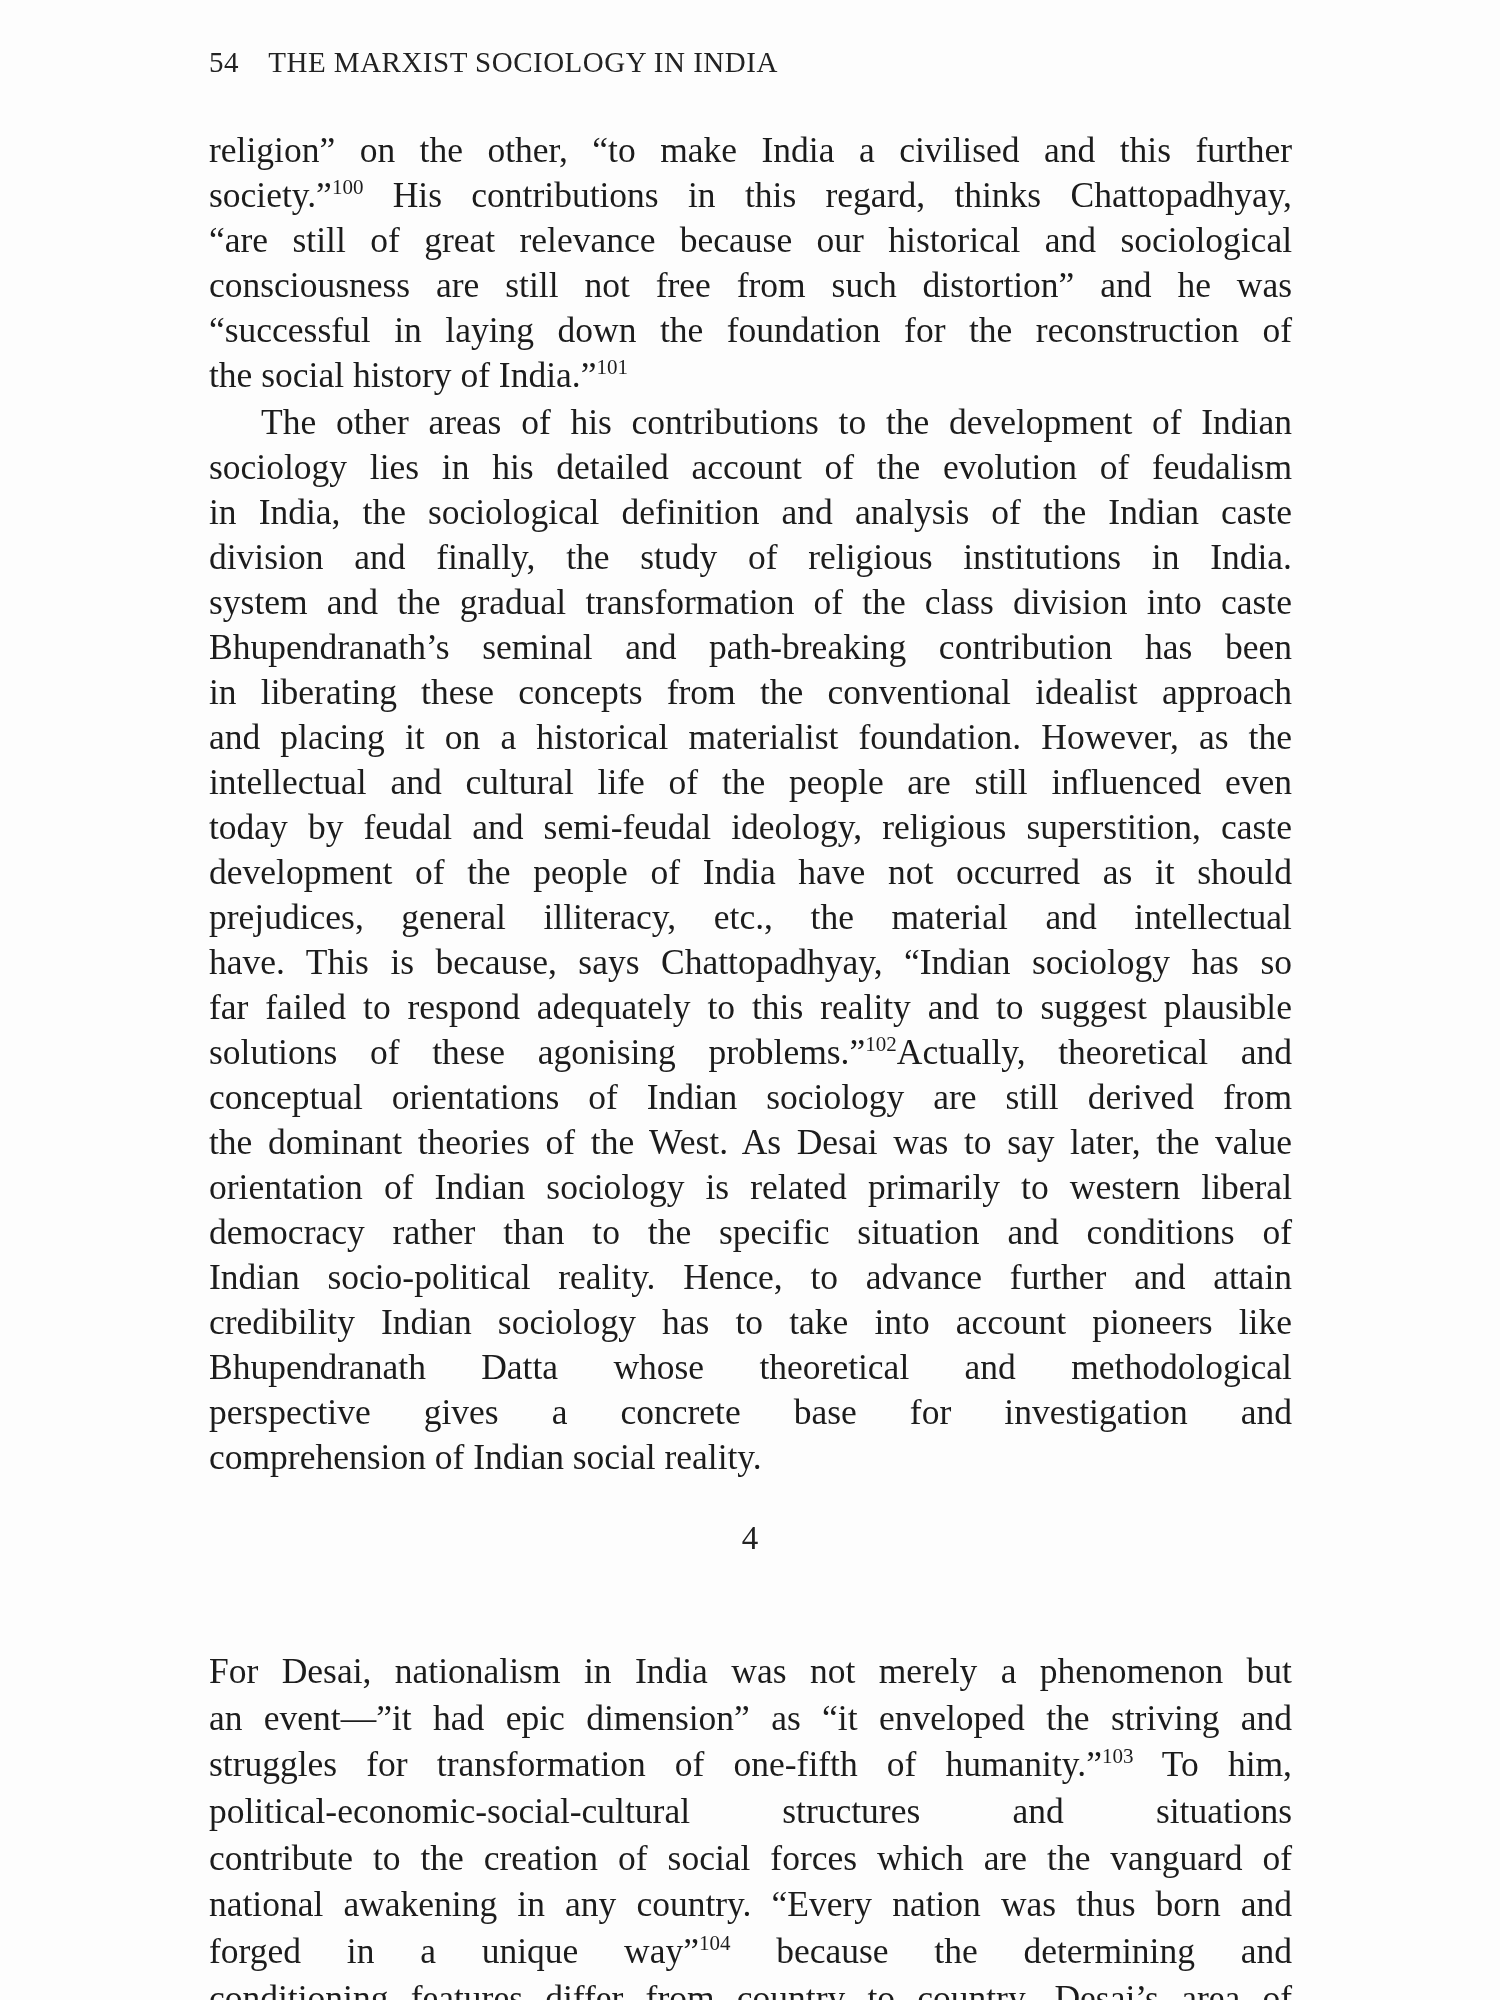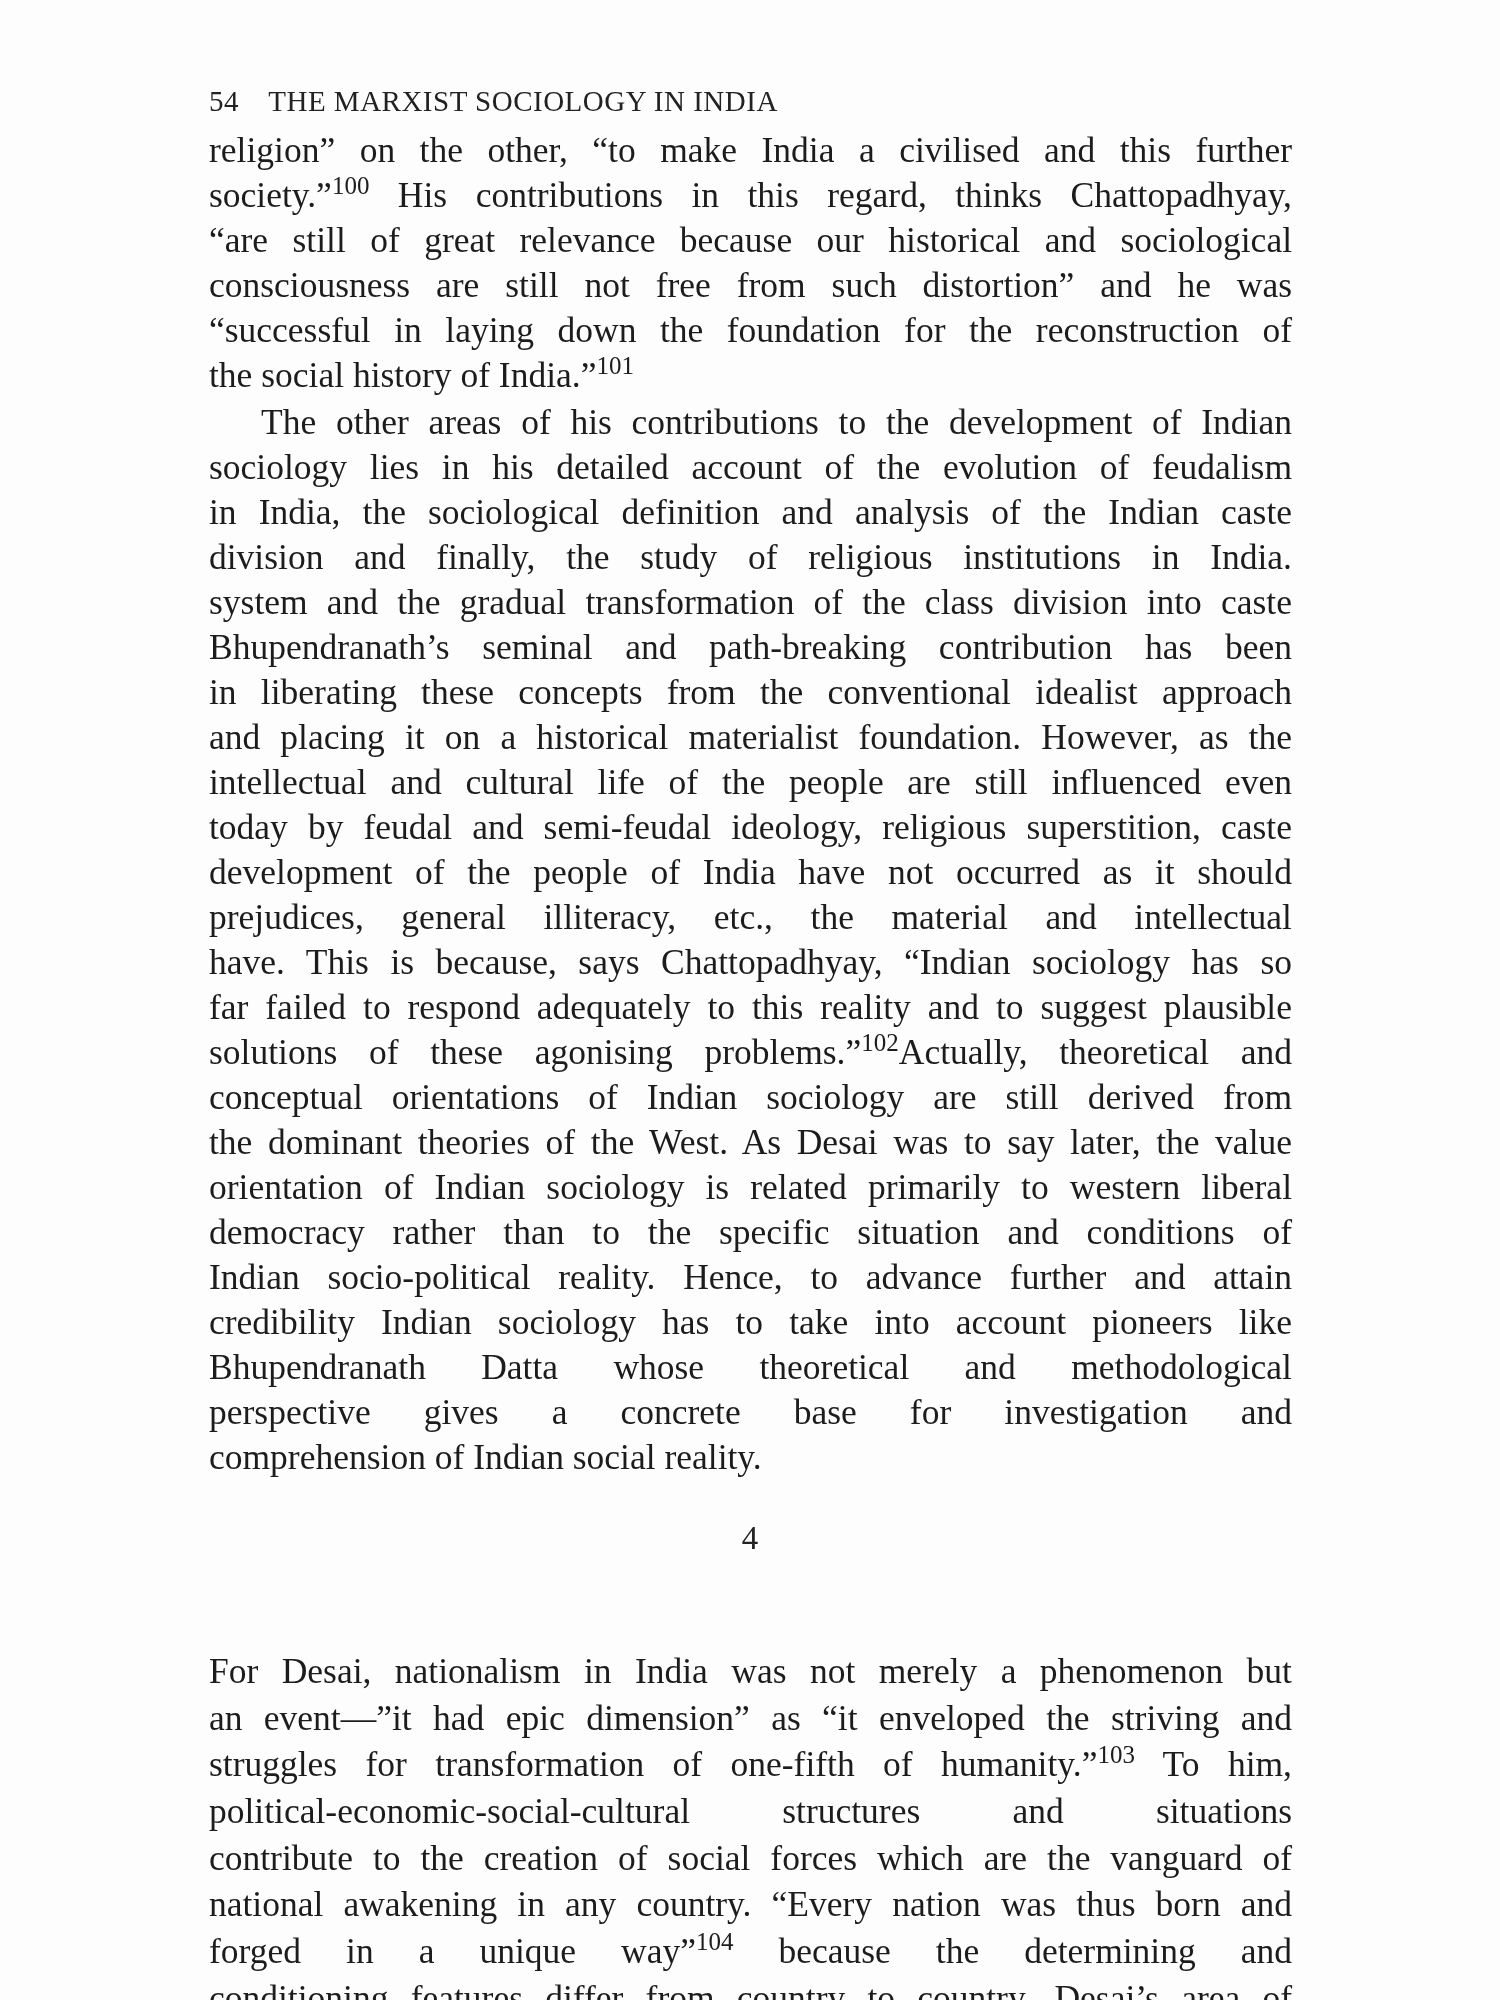--- a/index.html
+++ b/index.html
@@ -28,21 +28,20 @@
     left: 209px;
     top: 46px;
     font-size: 29px;
     letter-spacing: 0.5px;
     white-space: nowrap;
     color: #222;
   }
   .running-head .folio {
     display: inline-block;
     margin-right: 22px;
-    margin-top: 39px;
   }
   .text-block {
     position: absolute;
     left: 209px;
     width: 1083px;
   }
   .line {
     display: block;
     height: 45px;
     line-height: 45px;
@@ -57,21 +56,21 @@
   }
   .line.indent {
     padding-left: 52px;
     font-family: Liberation Serif, serif;
   }
   .p3 .line {
     height: 46.7px;
     line-height: 46.7px;
   }
   sup {
-    font-size: 25px;
+    font-size: 21px;
     vertical-align: 0;
     position: relative;
     top: -13px;
     line-height: 0;
   }
   .section-number {
     position: absolute;
     left: 0;
     width: 1500px;
     top: 1520px;

